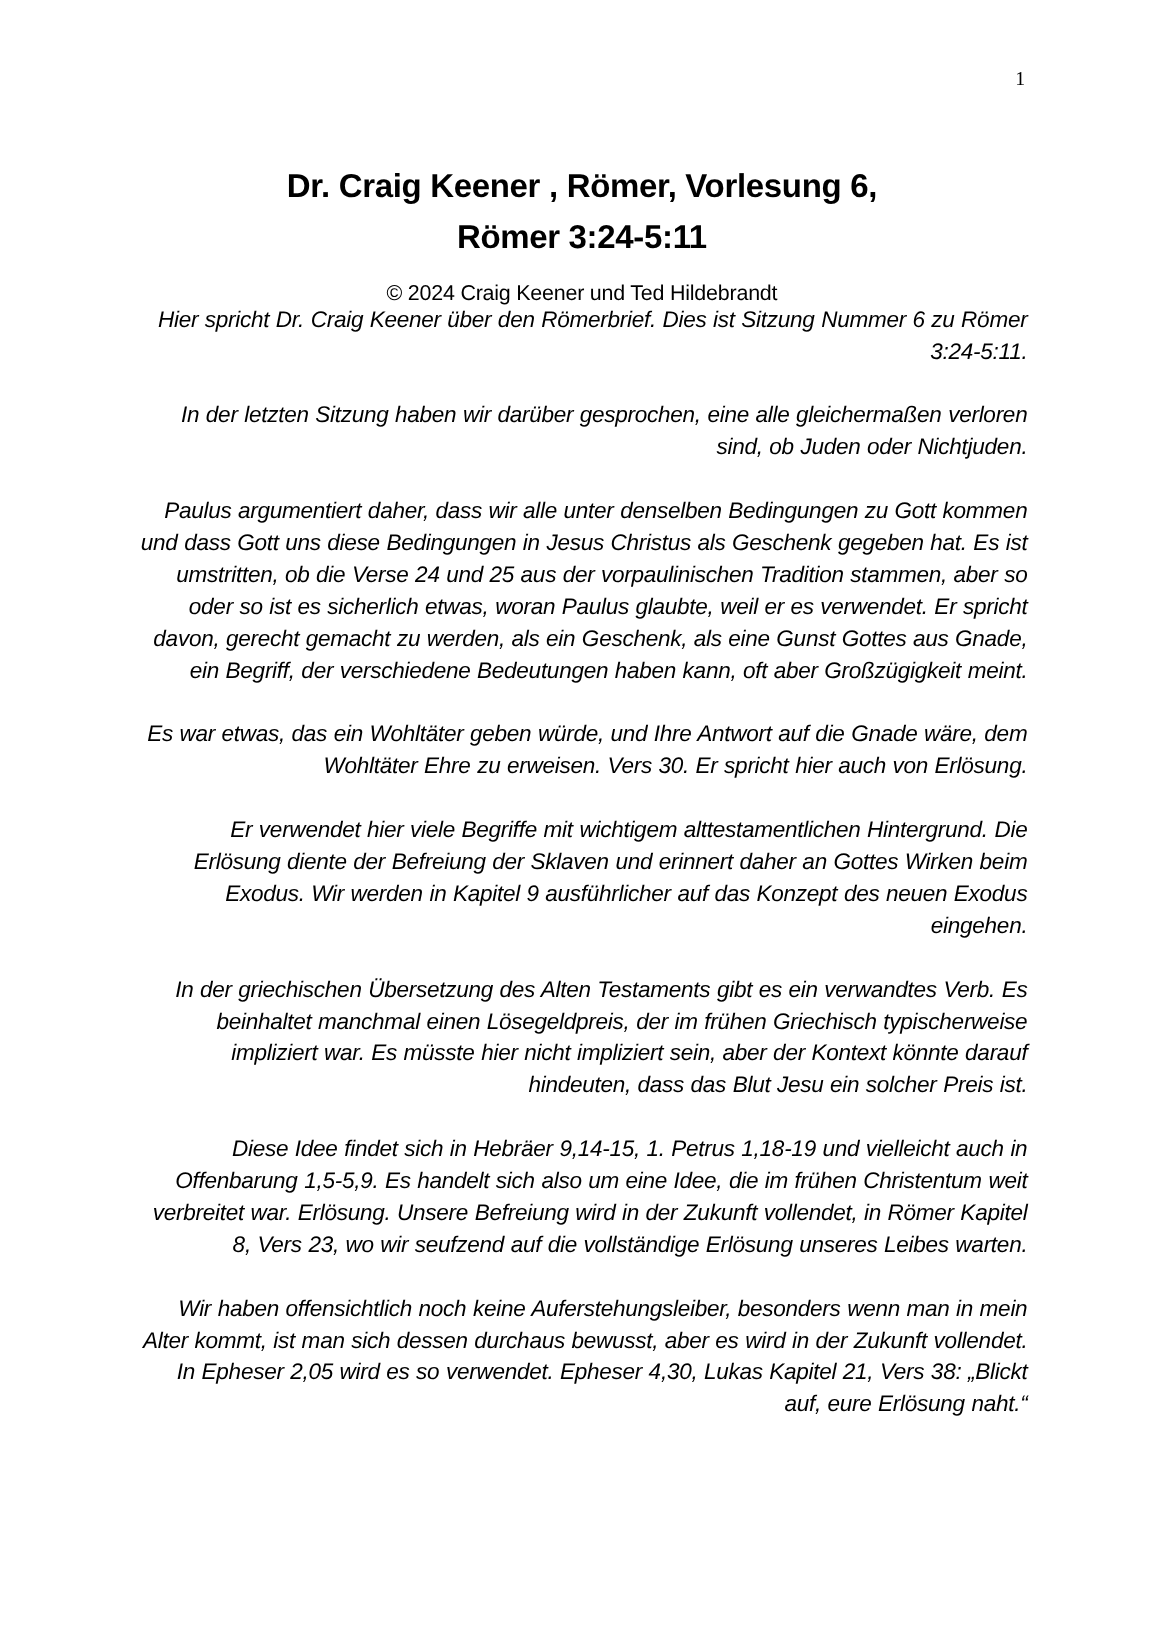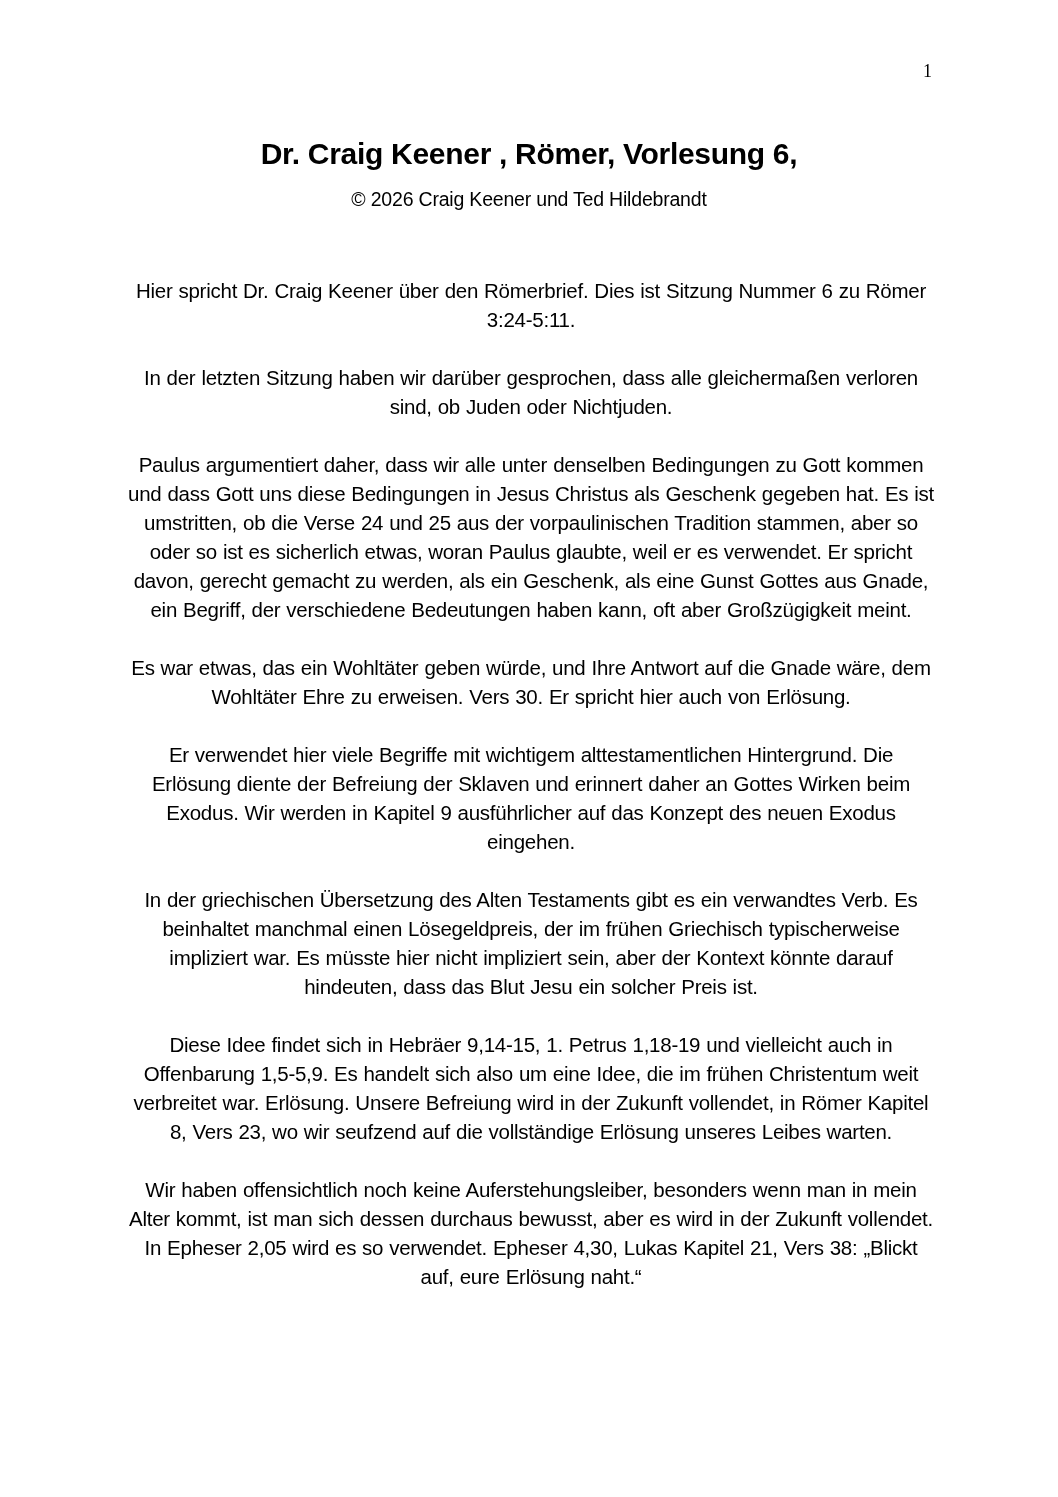--- a/index.html
+++ b/index.html
@@ -19,21 +19,21 @@
   .page-number {
     position: absolute;
     top: 60px;
     right: 126px;
     font-family: "Liberation Serif", serif;
     font-size: 18px;
     line-height: 22px;
     color: #000000;
   }
   .title {
-    margin: 0;
+    margin: 16px;
     padding-top: 131px;
     text-align: center;
     font-size: 30px;
     font-weight: bold;
     line-height: 46px;
     letter-spacing: -0.3px;
   }
   .title .title-line {
     display: block;
   }
@@ -49,39 +49,41 @@
     left: 128px;
     top: 276px;
     width: 806px;
   }
   .content p {
     margin: 0 0 29px 0;
     font-size: 20.5px;
     line-height: 29px;
     letter-spacing: -0.25px;
     word-spacing: 0.5px;
-    text-align: center;
+    text-align: right;
+    font-style: italic;
   }
 </style>
 </head>
 <body>
 
 <div class="page">
 
   <div class="page-number">1</div>
 
   <h1 class="title">
     <span class="title-line">Dr. Craig Keener , Römer, Vorlesung 6,</span>
+    <span class="title-line">Römer 3:24-5:11</span>
   </h1>
 
-  <div class="copyright">© 2026 Craig Keener und Ted Hildebrandt</div>
+  <div class="copyright">© 2024 Craig Keener und Ted Hildebrandt</div>
 
   <div class="content">
     <p>Hier spricht Dr. Craig Keener über den Römerbrief. Dies ist Sitzung Nummer 6 zu Römer 3:24-5:11.</p>
-    <p>In der letzten Sitzung haben wir darüber gesprochen, dass alle gleichermaßen verloren sind, ob Juden oder Nichtjuden.</p>
+    <p>In der letzten Sitzung haben wir darüber gesprochen, eine alle gleichermaßen verloren sind, ob Juden oder Nichtjuden.</p>
     <p>Paulus argumentiert daher, dass wir alle unter denselben Bedingungen zu Gott kommen und dass Gott uns diese Bedingungen in Jesus Christus als Geschenk gegeben hat. Es ist umstritten, ob die Verse 24 und 25 aus der vorpaulinischen Tradition stammen, aber so oder so ist es sicherlich etwas, woran Paulus glaubte, weil er es verwendet. Er spricht davon, gerecht gemacht zu werden, als ein Geschenk, als eine Gunst Gottes aus Gnade, ein Begriff, der verschiedene Bedeutungen haben kann, oft aber Großzügigkeit meint.</p>
     <p>Es war etwas, das ein Wohltäter geben würde, und Ihre Antwort auf die Gnade wäre, dem Wohltäter Ehre zu erweisen. Vers 30. Er spricht hier auch von Erlösung.</p>
     <p>Er verwendet hier viele Begriffe mit wichtigem alttestamentlichen Hintergrund. Die Erlösung diente der Befreiung der Sklaven und erinnert daher an Gottes Wirken beim Exodus. Wir werden in Kapitel 9 ausführlicher auf das Konzept des neuen Exodus eingehen.</p>
     <p>In der griechischen Übersetzung des Alten Testaments gibt es ein verwandtes Verb. Es beinhaltet manchmal einen Lösegeldpreis, der im frühen Griechisch typischerweise impliziert war. Es müsste hier nicht impliziert sein, aber der Kontext könnte darauf hindeuten, dass das Blut Jesu ein solcher Preis ist.</p>
     <p>Diese Idee findet sich in Hebräer 9,14-15, 1. Petrus 1,18-19 und vielleicht auch in Offenbarung 1,5-5,9. Es handelt sich also um eine Idee, die im frühen Christentum weit verbreitet war. Erlösung. Unsere Befreiung wird in der Zukunft vollendet, in Römer Kapitel 8, Vers 23, wo wir seufzend auf die vollständige Erlösung unseres Leibes warten.</p>
     <p>Wir haben offensichtlich noch keine Auferstehungsleiber, besonders wenn man in mein Alter kommt, ist man sich dessen durchaus bewusst, aber es wird in der Zukunft vollendet. In Epheser 2,05 wird es so verwendet. Epheser 4,30, Lukas Kapitel 21, Vers 38: „Blickt auf, eure Erlösung naht.“</p>
   </div>
 
 </div>
 

